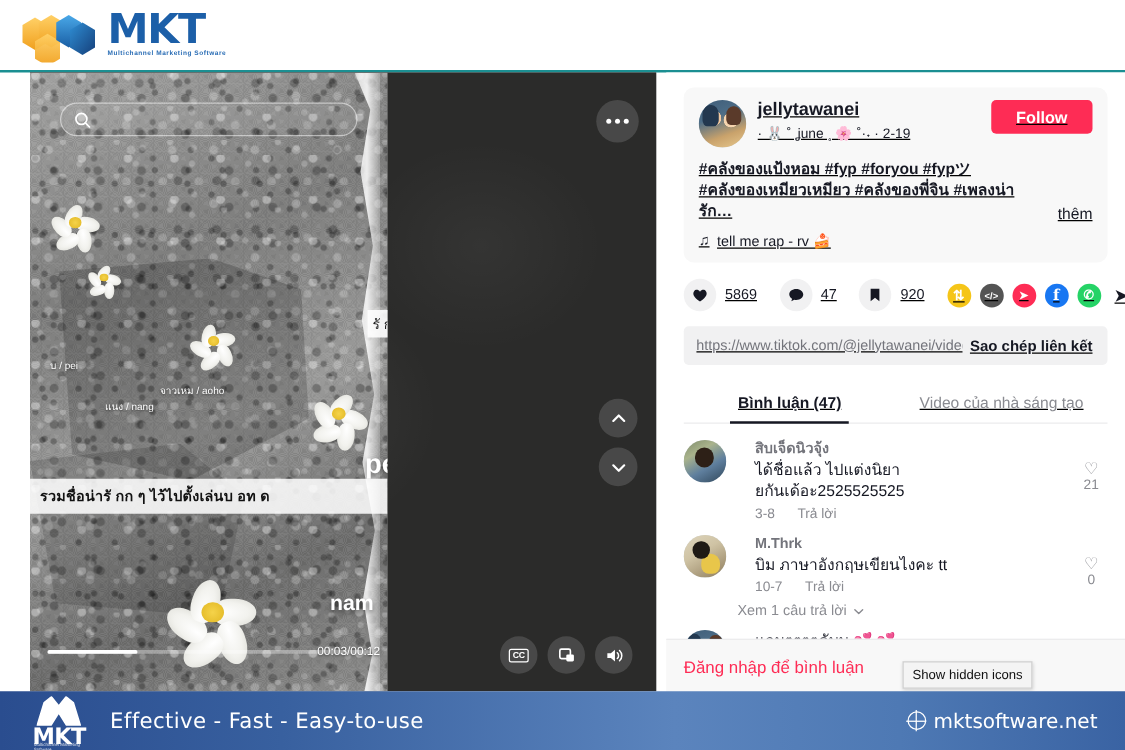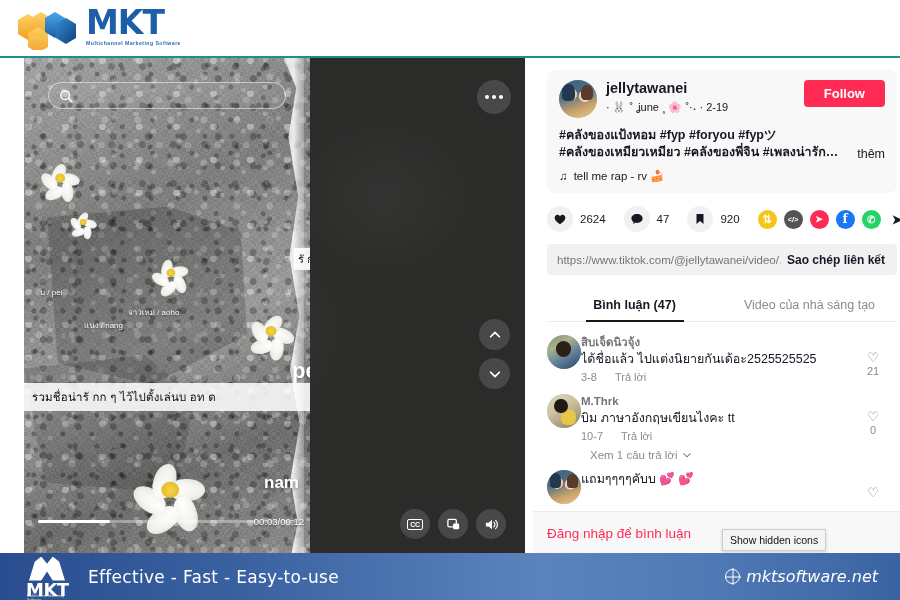--- a/index.html
+++ b/index.html
@@ -170,21 +170,21 @@
   .timecode {
     position: absolute; right: 6px; bottom: 26px; color: #fff; font-size: 9.5px;
     text-shadow: 0 1px 2px rgba(0,0,0,.6);
   }
 
   
   .panel {
     position: absolute; left: 533px; top: 0px; width: 367px; height: 497px;
     background: #fff; display: flex; flex-direction: column;
   }
-  .panel-top { padding: 12px 3px 0 14px; }
+  .panel-top { padding: 12px 14px 0 14px; text-decoration: underline; }
 
   .meta-card {
     background: #f8f8f8; border-radius: 8px; padding: 10px 12px 10px 12px;
   }
   .meta-head { display: flex; align-items: flex-start; gap: 9px; }
   .avatar {
     width: 38px; height: 38px; border-radius: 50%; flex: 0 0 38px;
     overflow: hidden; position: relative; background: #cfd8dc;
   }
   .av-a {
@@ -262,21 +262,21 @@
     flex: 1; text-align: center; font-size: 12.5px; padding: 9px 0 9px 0;
     color: #8a8b91; cursor: pointer; position: relative;
   }
   .tab.active { color: #161823; font-weight: bold; }
   .tab.active:after {
     content: ""; position: absolute; left: 22%; right: 22%; bottom: -1px;
     height: 2px; background: #161823;
   }
 
   .comments { flex: 1; overflow: hidden; padding: 4px 14px 0 14px; }
-  .cmt { display: flex; gap: 0; padding: 9px 0 2px 0; }
+  .cmt { display: flex; gap: 23px; padding: 9px 0 2px 0; }
   .cmt .avatar { width: 34px; height: 34px; flex: 0 0 34px; }
   .cmt-body { flex: 1; min-width: 0; }
   .cmt-name { font-size: 11.5px; font-weight: bold; color: #73747b; line-height: 15px; }
   .cmt-name .author { color: #fe2c55; font-weight: bold; }
   .cmt-text { font-size: 12.5px; color: #161823; line-height: 17px; margin-top: 1px; }
   .cmt-foot { display: flex; gap: 18px; margin-top: 3px; font-size: 11px; color: #8a8b91; }
   .cmt-foot .reply { cursor: pointer; }
   .cmt-like { flex: 0 0 26px; text-align: center; color: #8a8b91; font-size: 11px; padding-top: 16px; }
   .cmt-like .hrt { font-size: 13px; display: block; line-height: 14px; }
   .view-replies {
@@ -312,21 +312,21 @@
     position: absolute; left: 4px; top: 22px; color: #fff;
     font-size: 18px; font-weight: bold; letter-spacing: -.5px;
     font-family: "DejaVu Sans", sans-serif;
   }
   .f-tag { position: absolute; left: 5px; top: 37px; color: rgba(255,255,255,.8); font-size: 3.6px; }
   .f-slogan {
     color: #fff; font-size: 17px; margin-left: 16px; letter-spacing: .3px;
     font-family: "DejaVu Sans", sans-serif;
   }
   .f-right { margin-left: auto; margin-right: 22px; display: flex; align-items: center; gap: 6px; }
-  .f-site { color: #fff; font-size: 16px; font-family: "DejaVu Sans", sans-serif; font-style: italic; }
+  .f-site { color: #fff; font-size: 16px; font-family: "DejaVu Sans", sans-serif; }
   .globe {
     width: 15px; height: 15px; border-radius: 50%; border: 1.6px solid #fff;
     position: relative;
   }
   .globe:before {
     content: ""; position: absolute; left: 50%; top: -1.6px; bottom: -1.6px;
     width: 0; border-left: 1.4px solid #fff; transform: translateX(-50%);
   }
   .globe:after {
     content: ""; position: absolute; top: 50%; left: -1.6px; right: -1.6px;
@@ -422,21 +422,21 @@
           <div class="fcenter"></div>
         </div>
 
         <div class="ov-text" style="left:16px; top:228px;">บ / pei</div>
         <div class="ov-text" style="left:104px; top:248px;">จาวเหม / aoho</div>
         <div class="ov-text" style="left:60px; top:261px;">แนง / nang</div>
         <div class="ov-chip" style="left:270px; top:190px;">รั กก</div>
         <div class="ov-big" style="left:268px; top:300px;">pe</div>
         <div class="ov-big" style="left:240px; top:415px; font-size:17px;">nam</div>
 
-        <div class="caption-band" style="top:325px;">รวมชื่อน่ารั กก ๆ ไว้ไปตั้งเล่นบ อท ด</div>
+        <div class="caption-band" style="top:325px;font-weight:bold;">รวมชื่อน่ารั กก ๆ ไว้ไปตั้งเล่นบ อท ด</div>
 
         <div class="vsearch">
           <svg width="14" height="14" viewBox="0 0 16 16">
             <circle cx="7" cy="7" r="5" fill="none" stroke="#fff" stroke-width="1.6"></circle>
             <line x1="10.6" y1="10.6" x2="14.4" y2="14.4" stroke="#fff" stroke-width="1.6" stroke-linecap="round"></line>
           </svg>
         </div>
 
         <div class="progress-wrap">
           <div class="progress-bg"></div>
@@ -509,21 +509,21 @@
           </div>
         </div>
 
         <div class="stats-row">
           <div class="stat">
             <span class="stat-ic">
               <svg width="14" height="14" viewBox="0 0 16 16">
                   <path d="M8 14 C2 10 1 6.6 2.6 4.5 C4 2.6 6.6 3 8 5 C9.4 3 12 2.6 13.4 4.5 C15 6.6 14 10 8 14 Z" fill="#161823"></path>
                 </svg>
             </span>
-            <span class="stat-n">2624</span>
+            <span class="stat-n">5869</span>
           </div>
           <div class="stat">
             <span class="stat-ic">
               <svg width="14" height="14" viewBox="0 0 16 16">
                   <path d="M8 2.4 C4.3 2.4 1.6 4.6 1.6 7.3 C1.6 9 2.6 10.5 4.2 11.4 L3.5 13.8 L6.2 12.3 C6.8 12.4 7.4 12.5 8 12.5 C11.7 12.5 14.4 10.2 14.4 7.5 C14.4 4.7 11.7 2.4 8 2.4 Z" fill="#161823"></path>
                 </svg>
             </span>
             <span class="stat-n">47</span>
           </div>
           <div class="stat">

